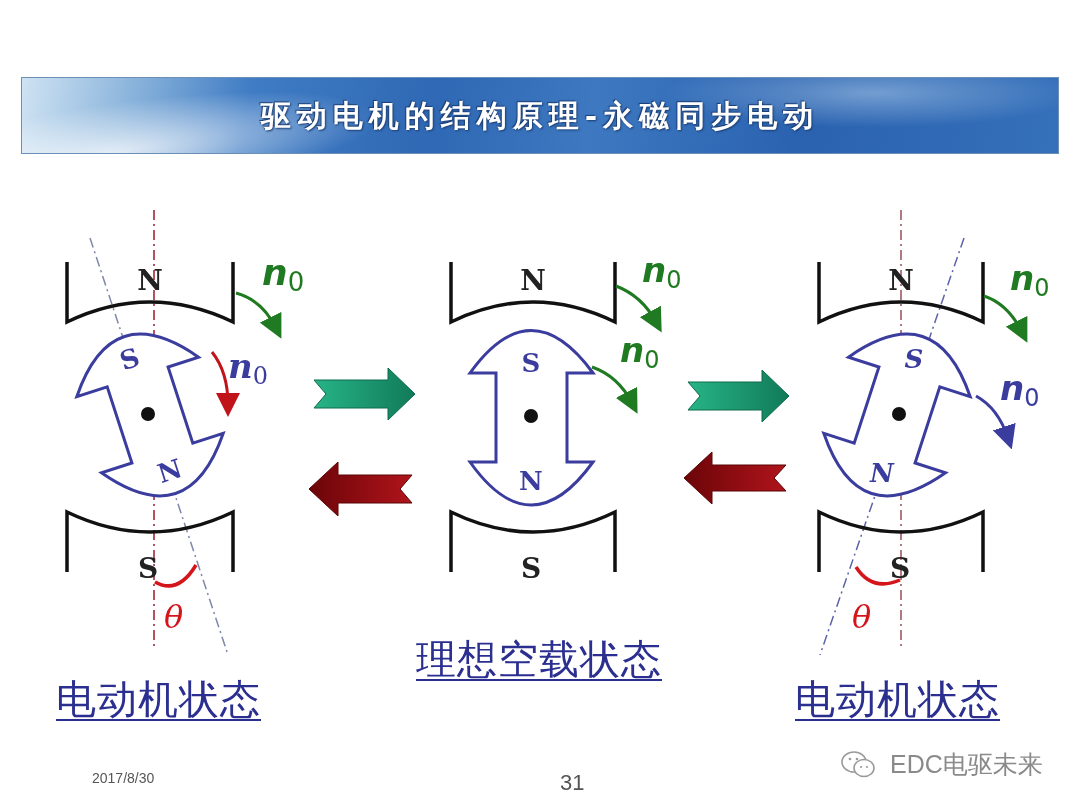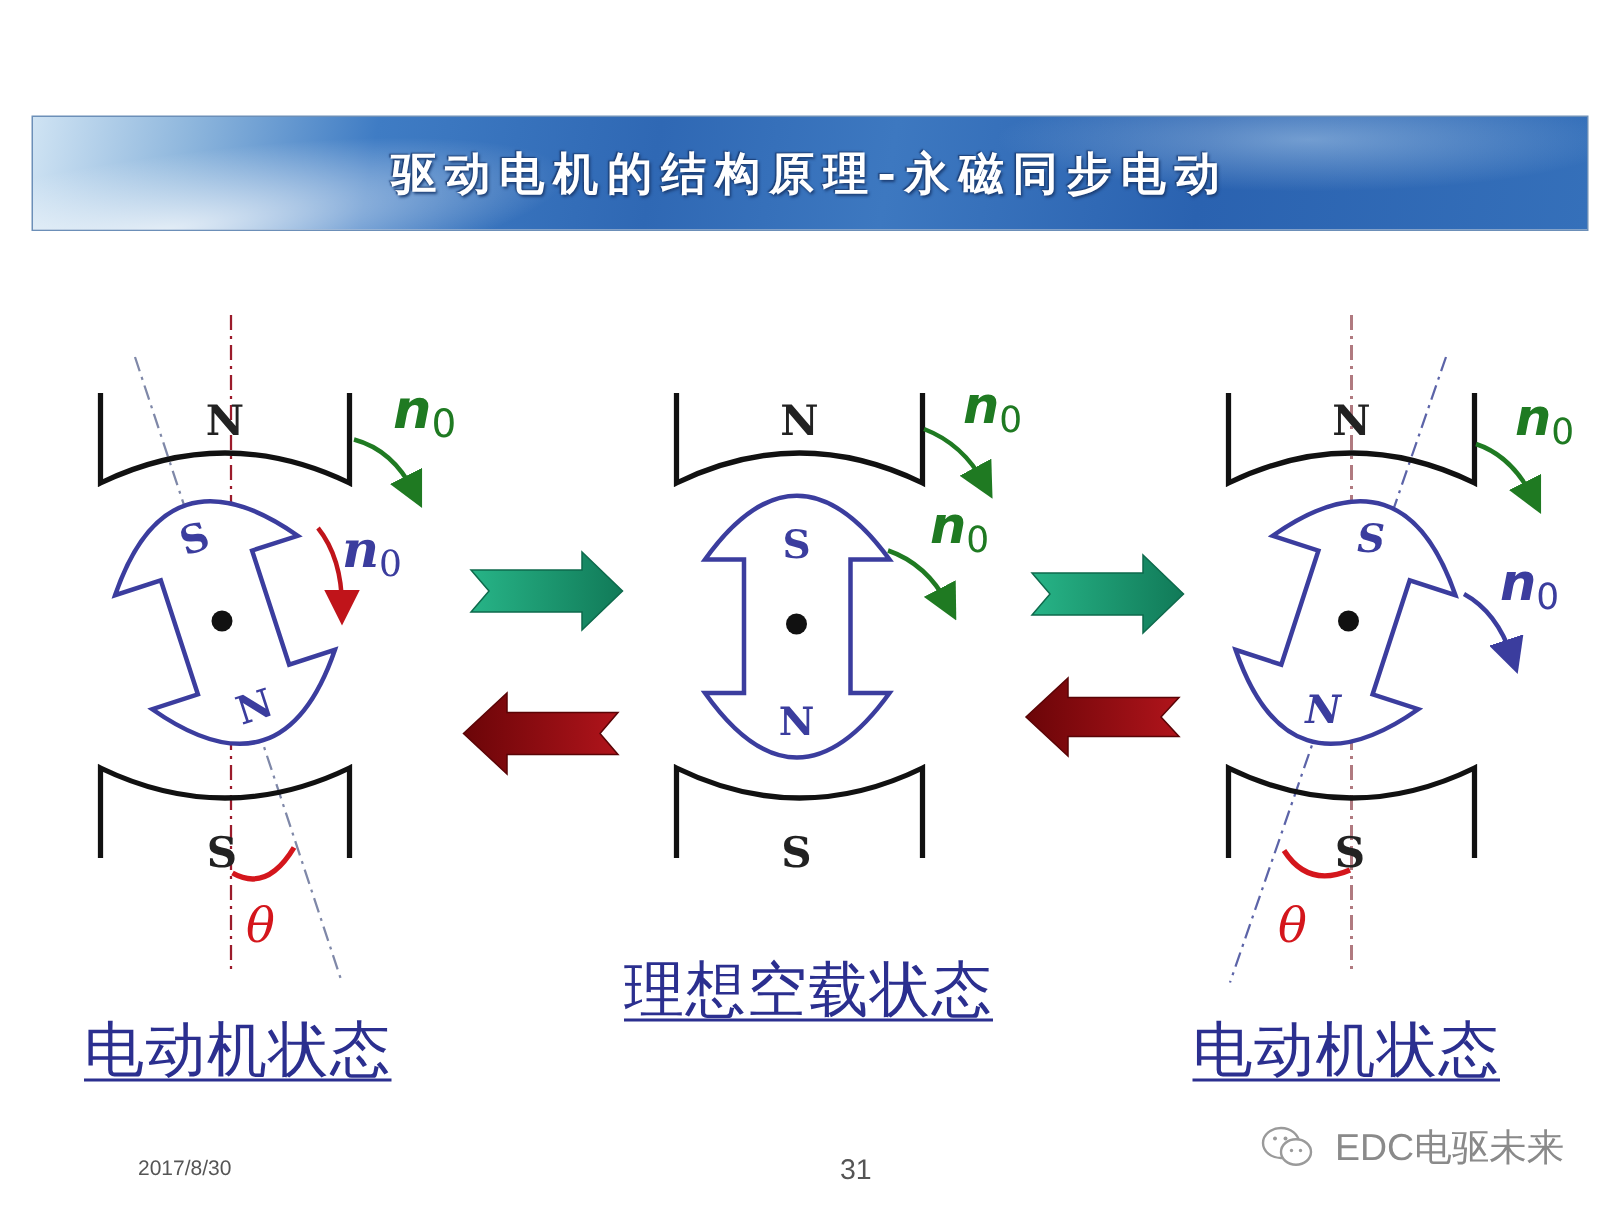--- a/index.html
+++ b/index.html
@@ -11,21 +11,21 @@
     background:radial-gradient(ellipse at 30% 60%,rgba(255,255,255,0.75),rgba(255,255,255,0) 65%);transform:rotate(-8deg);}
   .title-bar::after{content:"";position:absolute;left:640px;top:-20px;width:420px;height:70px;
     background:radial-gradient(ellipse at 50% 50%,rgba(200,225,245,0.45),rgba(255,255,255,0) 70%);}
   .title-text{position:absolute;left:0;right:0;top:18px;text-align:center;color:#fff;
     font-family:"DejaVu Serif",serif;font-weight:bold;font-size:30px;letter-spacing:6px;z-index:2;
     text-shadow:1px 1px 2px #1b3d73,-1px -1px 1px #1b3d73;}
   svg.diagram{position:absolute;left:0;top:0;}
   .caption{position:absolute;color:#2b2f8f;font-family:"DejaVu Sans",sans-serif;font-size:40px;
     text-decoration:underline;text-decoration-thickness:2px;text-underline-offset:6px;letter-spacing:1px;white-space:nowrap;}
   .footer-date{position:absolute;left:92px;top:770px;font-size:14px;color:#555;font-family:"Liberation Sans",sans-serif;}
-  .footer-page{position:absolute;left:560px;top:770px;font-size:19px;color:#555;font-family:"Liberation Sans",sans-serif;}
+  .footer-page{position:absolute;left:560px;top:770px;font-size:22px;color:#555;font-family:"Liberation Sans",sans-serif;}
   .watermark{position:absolute;left:840px;top:748px;display:flex;align-items:center;gap:12px;color:#8a8a8a;font-size:25px;font-family:"Liberation Sans",sans-serif;}
   .wm-icon{width:38px;height:32px;}
 </style>
 </head>
 <body>
 
 <div class="title-bar">
   <div class="title-text">驱动电机的结构原理-永磁同步电动</div>
 </div>
 

